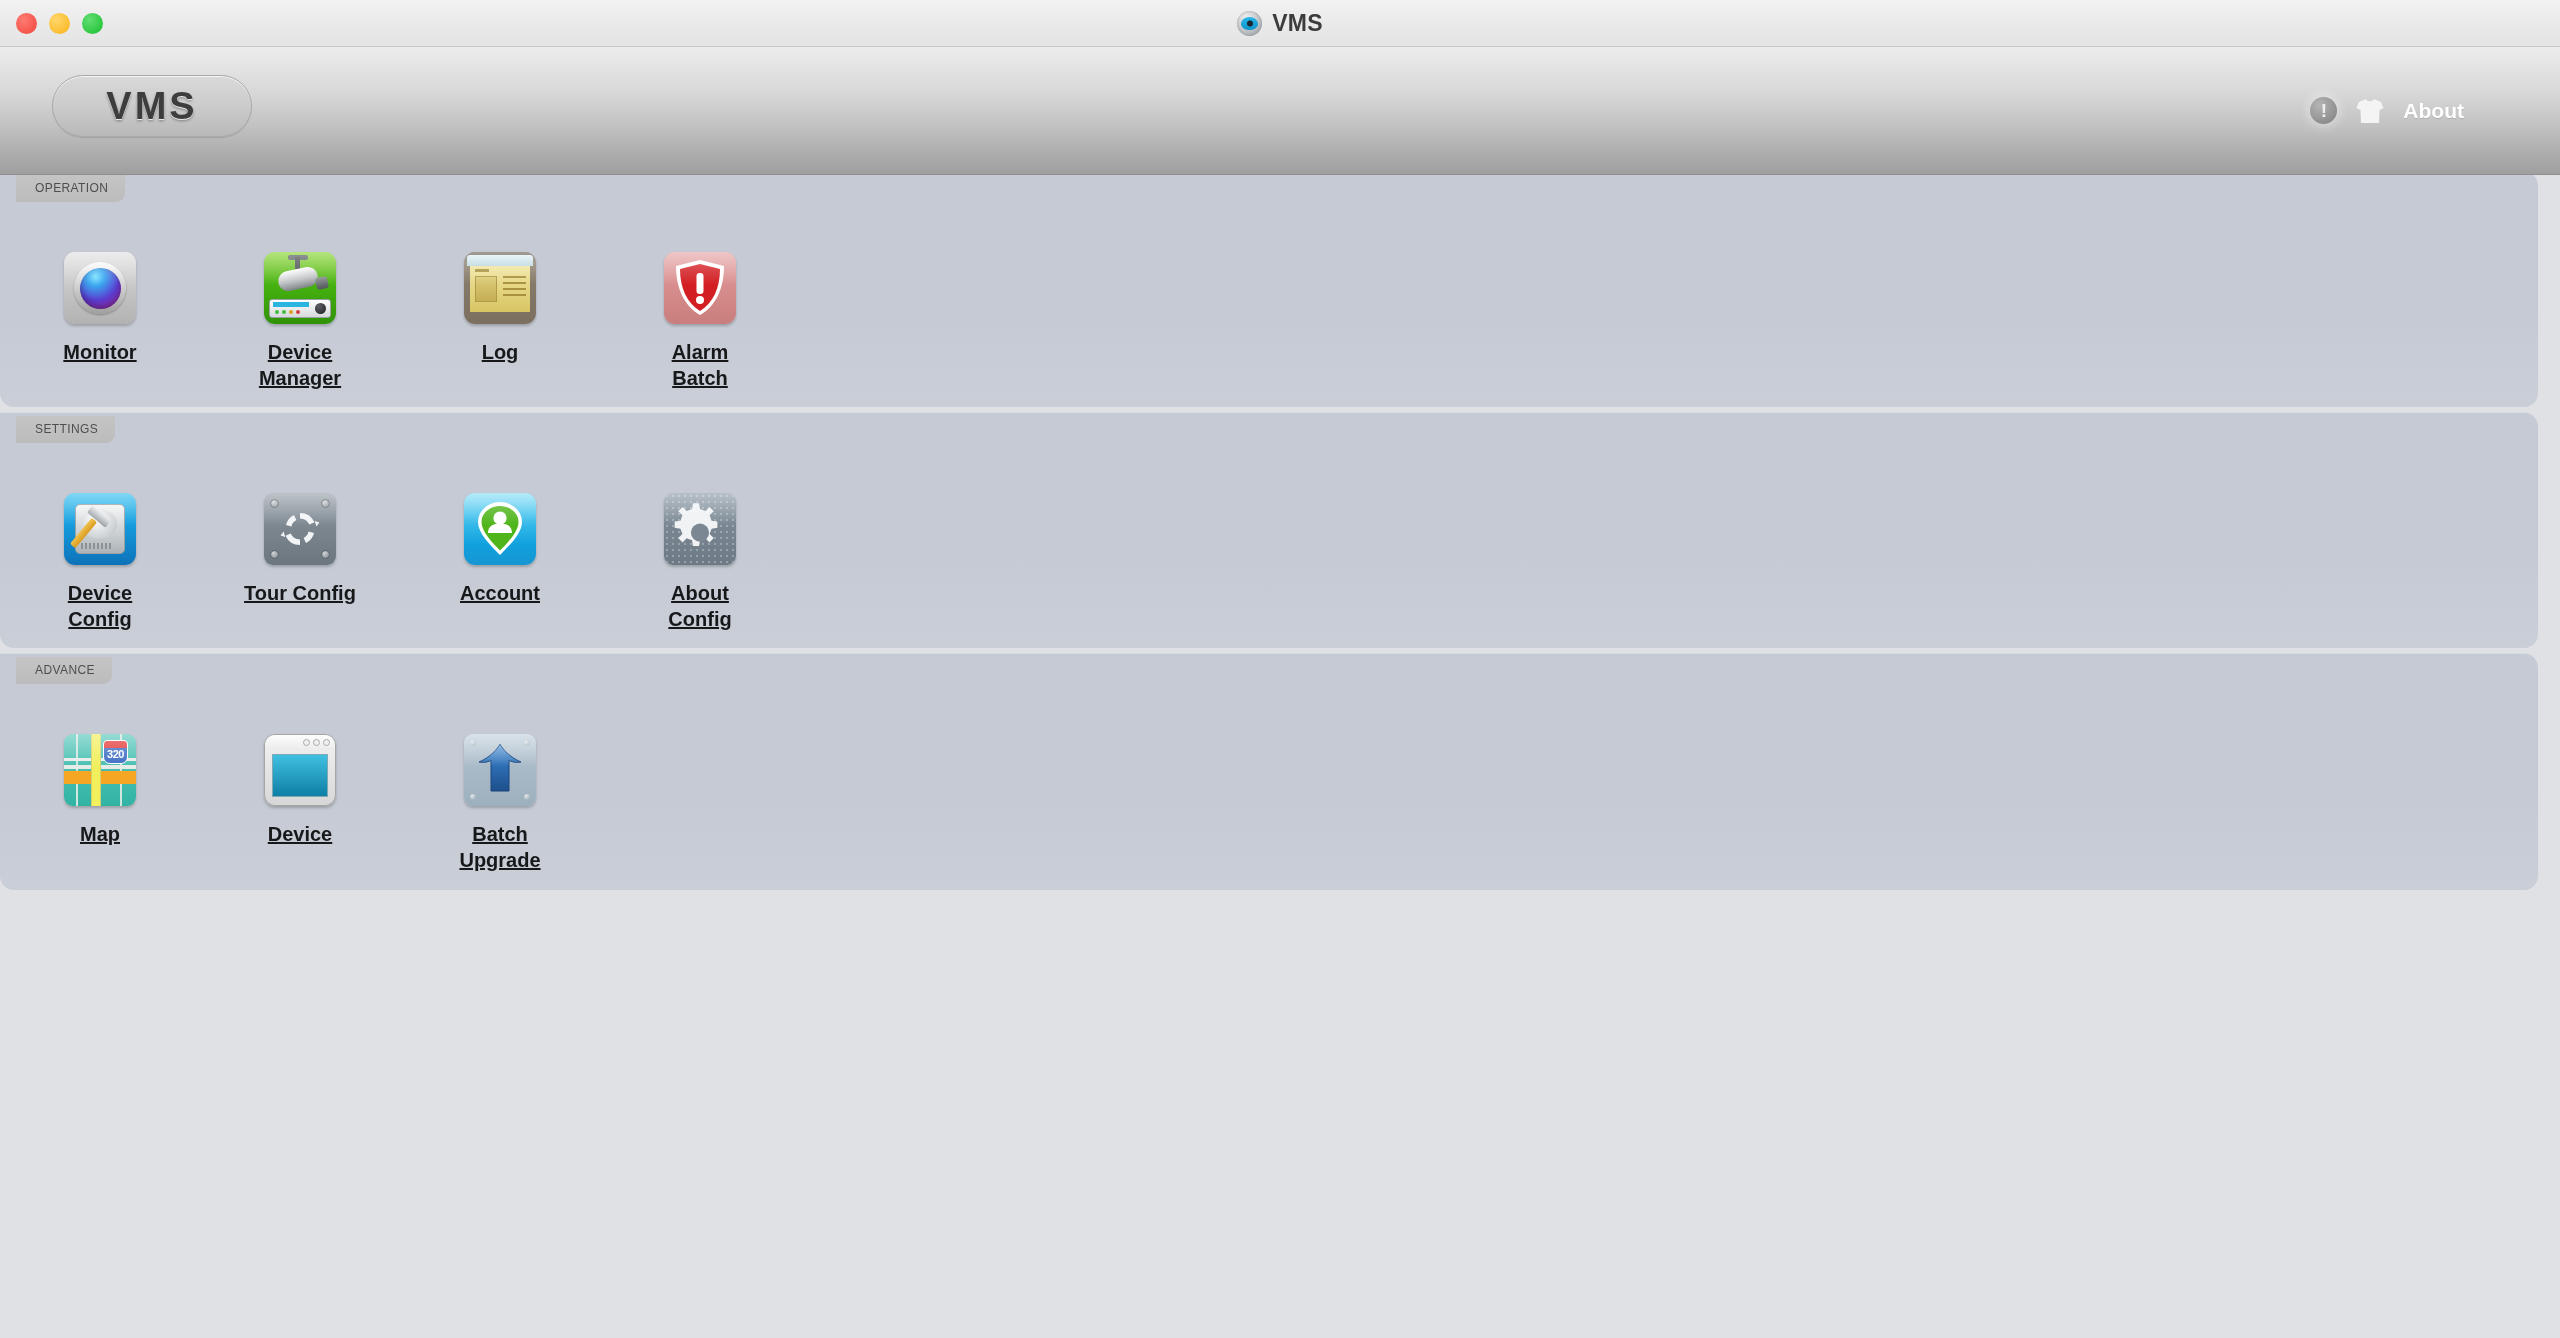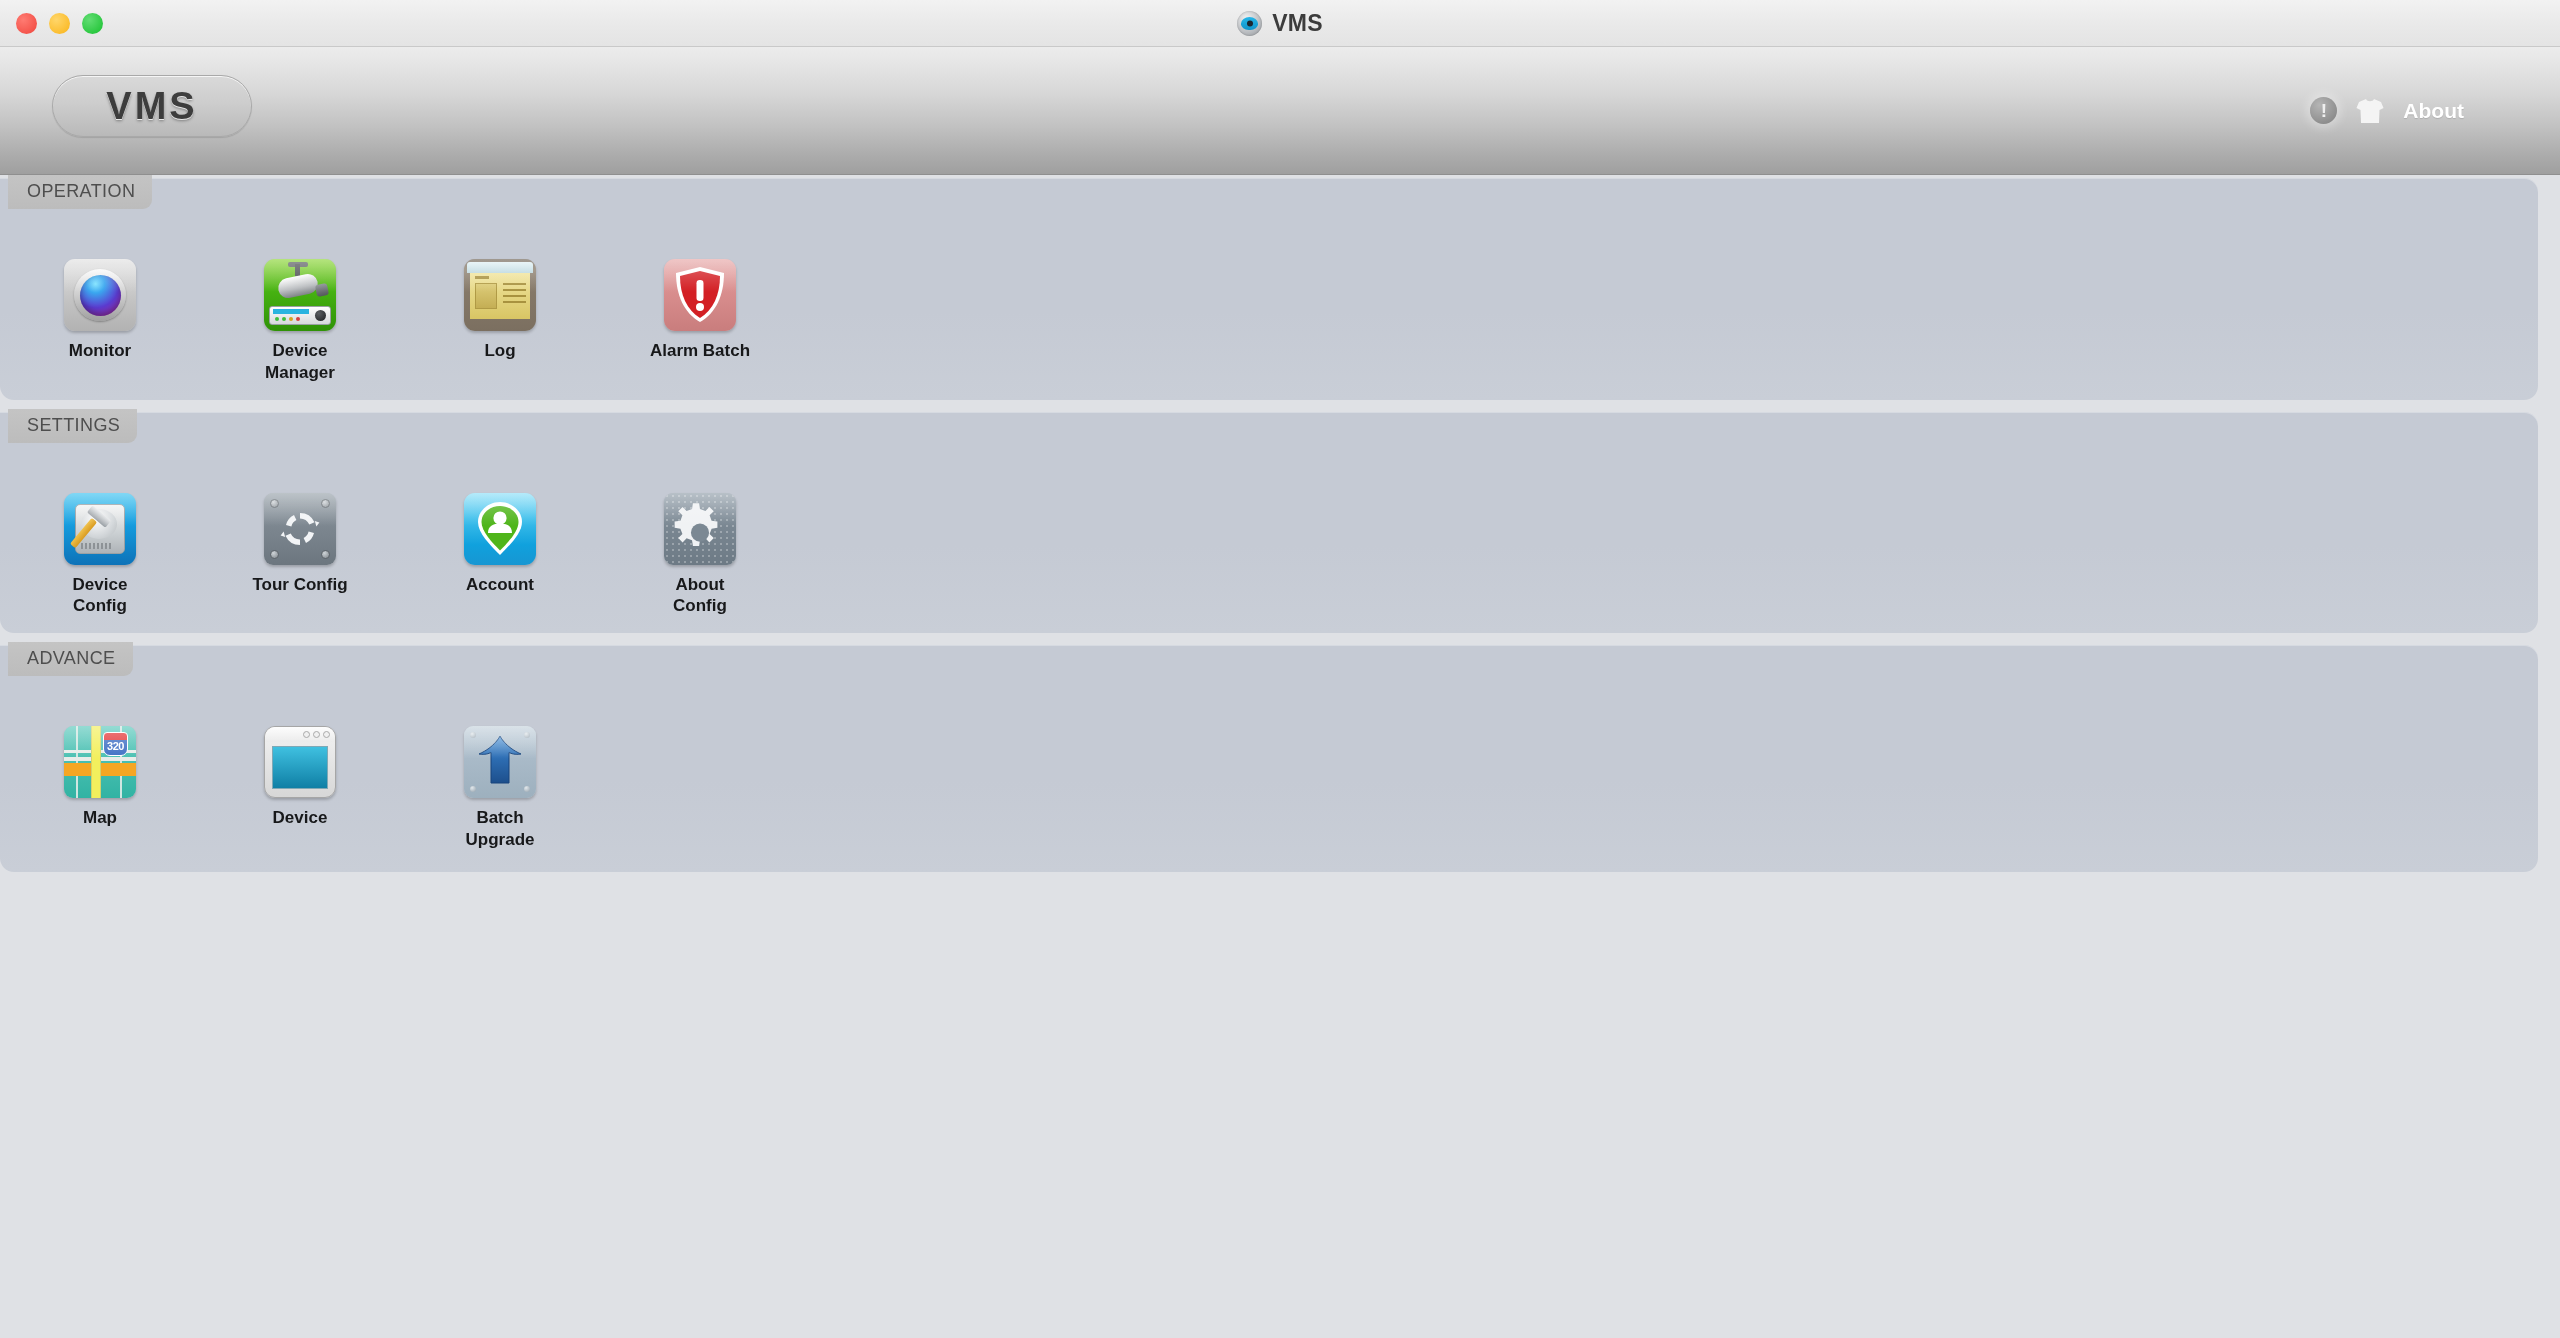--- a/index.html
+++ b/index.html
@@ -186,25 +186,25 @@
   }
 
   .section { position: relative; margin-bottom: 9px; }
   .section-tab {
     position: relative;
     z-index: 3;
     display: inline-block;
     background: linear-gradient(to bottom, #c4c4c4, #bcbcbc);
     border-radius: 0 0 9px 0;
     padding: 6px 17px 7px 19px;
-    font-size: 18px;
+    font-size: 12px;
     letter-spacing: .4px;
     color: #4e4e4e;
     font-weight: 500;
-    margin-left: 8px;
+    margin-left: 16px;
   }
   .panel {
     position: relative;
     margin-top: -31px;
     padding-top: 31px;
     background: linear-gradient(to bottom, #c5cad4 0%, #c5cad4 60%, #c9ced7 100%);
     border-radius: 0 14px 14px 14px;
     box-shadow: inset 0 1px 0 rgba(255,255,255,.30);
     min-height: 214px;
   }
@@ -228,28 +228,29 @@
   }
   .app-icon {
     width: 72px; height: 72px;
     position: relative;
     border-radius: 11px;
     box-shadow: 0 2px 3px rgba(0,0,0,.22);
     overflow: hidden;
     flex: 0 0 auto;
   }
   .app-label {
-    margin-top: 9px;
-    font-size: 17px;
+    margin-top: 16px;
+    font-size: 20px;
     line-height: 1.28;
     color: #17181a;
     font-weight: 600;
     text-align: center;
     max-width: 112px;
     white-space: pre-line;
+    text-decoration: underline;
   }
 
   
   .ic-monitor {
     background: linear-gradient(to bottom, #e2e2e2, #c4c4c4 55%, #b2b2b2);
     display: flex; align-items: center; justify-content: center;
   }
   .ic-monitor .lens-ring {
     width: 52px; height: 52px; border-radius: 50%;
     background: linear-gradient(to bottom, #fafafa, #c9c9c9 55%, #9f9f9f);

